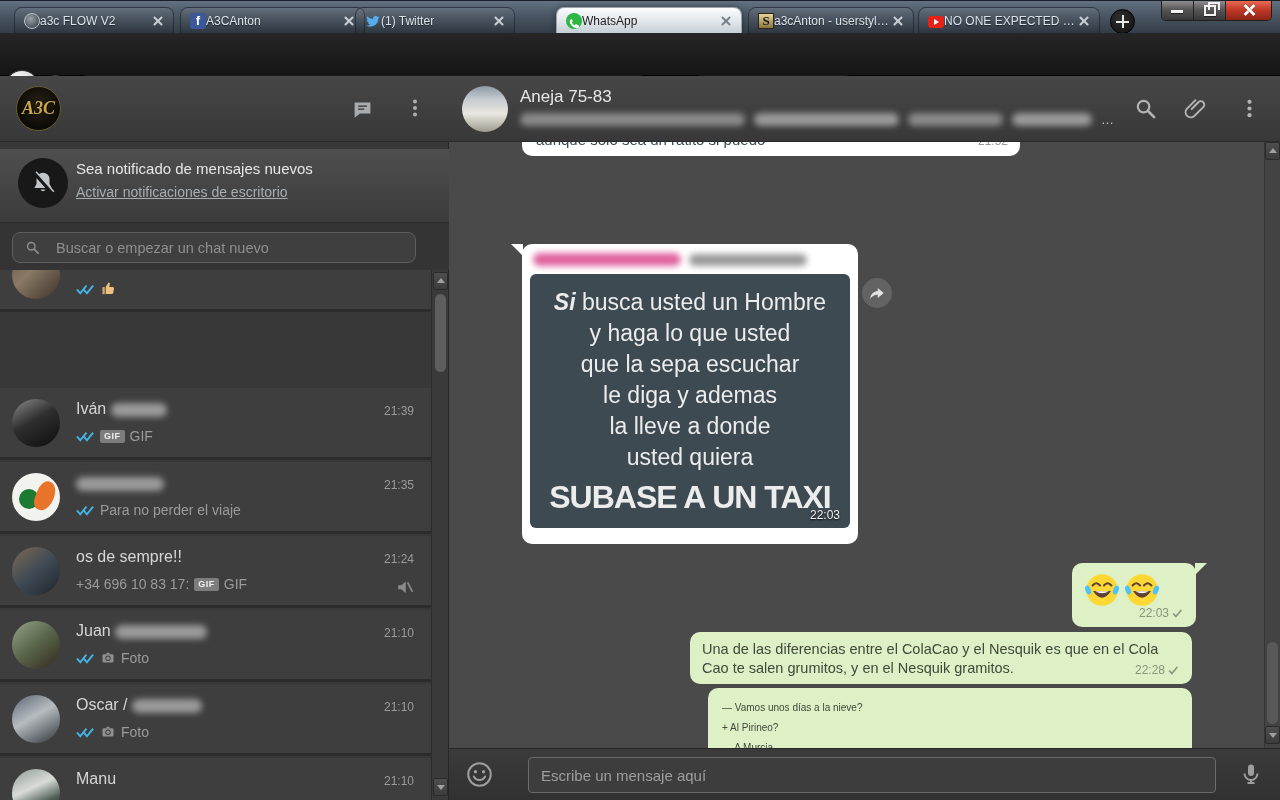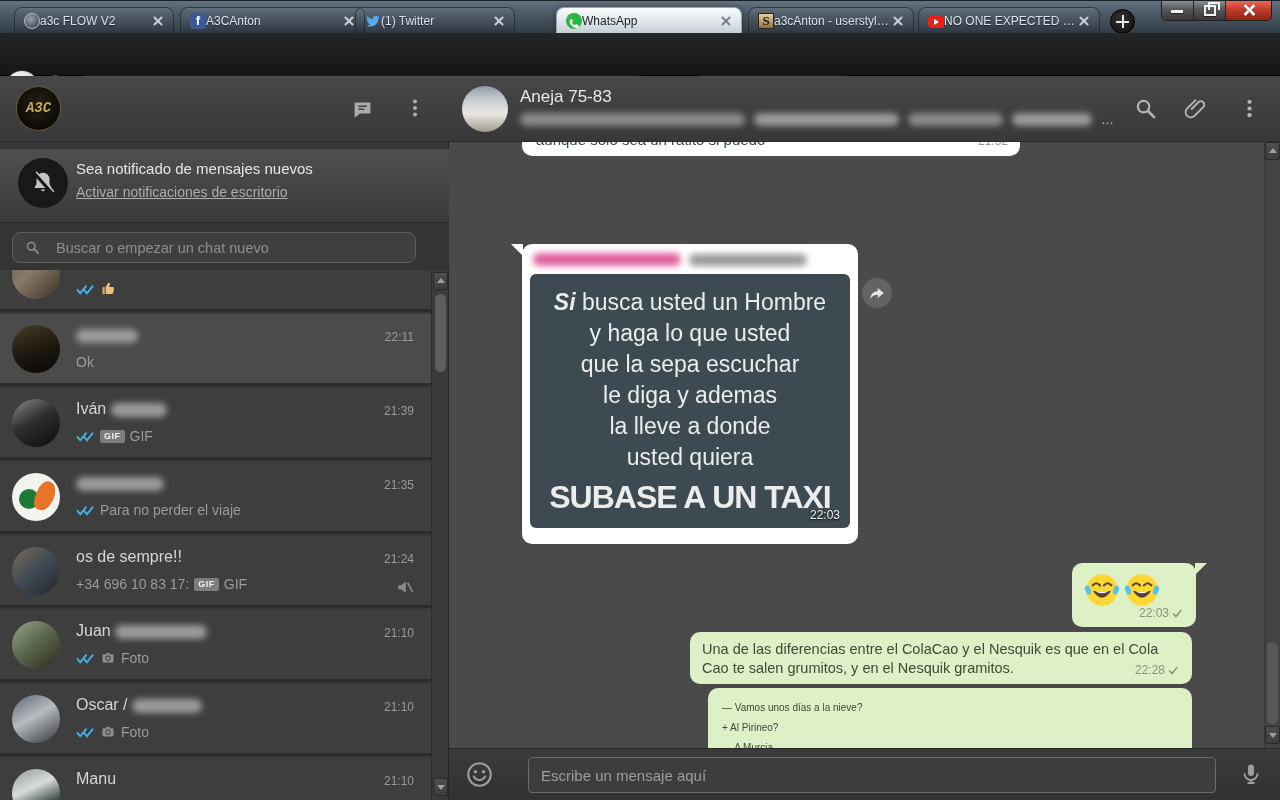--- a/index.html
+++ b/index.html
@@ -82,22 +82,22 @@
   #hamburger{position:absolute;left:1248px;top:47px;width:24px;height:16px;}
   #hamburger span{display:block;width:24px;height:3.5px;background:#ececec;border-radius:1px;margin-bottom:2.5px;}
 
   
   #app{position:absolute;left:0;top:76px;width:1280px;height:724px;background:#3e3e3e;}
   #sidebar{position:absolute;left:0;top:0;width:449px;height:724px;background:#383838;border-right:1px solid #262626;box-sizing:border-box;}
   #sb-header{position:absolute;left:0;top:0;width:449px;height:66px;
     background:linear-gradient(180deg,#474747,#383838);border-bottom:1px solid #2a2a2a;box-sizing:border-box;}
   #sb-avatar{position:absolute;left:16px;top:10px;width:45px;height:45px;border-radius:50%;
     background:radial-gradient(circle at 50% 42%,#2a2417,#0c0a06 70%);border:1px solid #6a5a2c;box-sizing:border-box;
-    color:#c9a84c;font-family:Liberation Mono, monospace;font-style:italic;font-weight:bold;
-    font-size:14px;line-height:43px;text-align:center;text-shadow:0 0 3px #000;}
+    color:#c9a84c;font-family:Liberation Serif, serif;font-style:italic;font-weight:bold;
+    font-size:18px;line-height:43px;text-align:center;text-shadow:0 0 3px #000;}
   #notif{position:absolute;left:0;top:73px;width:449px;height:74px;
     background:linear-gradient(180deg,#4f4f4f,#3b3b3b);border-bottom:1px solid #2a2a2a;box-sizing:border-box;}
   #notif .circle{position:absolute;left:18px;top:9px;width:50px;height:50px;border-radius:50%;background:#181818;}
   #notif .t1{position:absolute;left:76px;top:11px;font-size:15px;color:#e6e6e6;}
   #notif .t2{position:absolute;left:76px;top:35px;font-size:14px;color:#a9aeb2;text-decoration:underline;}
   #sb-search-zone{position:absolute;left:0;top:147px;width:449px;height:47px;background:#343434;}
   #sb-search{position:absolute;left:12px;top:9px;width:404px;height:31px;border-radius:8px;
     background:#3f3f3f;border:1px solid #5e5e5e;box-sizing:border-box;display:flex;align-items:center;gap:14px;padding:0 12px;}
   #sb-search input{background:transparent;border:none;outline:none;font-size:14.5px;color:#cfcfcf;flex:1;font-family:inherit;}
   #sb-search input::placeholder{color:#8f8f8f;}
@@ -479,28 +479,20 @@
           <div class="ci-prev">
             <svg class="ic" width="19" height="12" style="color:#42b6e8">
                 <use href="#i-chk2"></use>
               </svg>
             <svg class="ic" width="17" height="17">
                 <use href="#i-thumb"></use>
               </svg>
           </div>
         </div>
 
-        <div class="chat-item hl" style="top:44px">
-          <div class="c-avatar avB"></div>
-          <div class="ci-name"><span class="blur grey" style="width:62px;height:14px"></span></div>
-          <div class="ci-time">22:11</div>
-          <div class="ci-prev">
-              <span>Ok</span>
-            </div>
-        </div>
 
         <div class="chat-item" style="top:118px">
           <div class="c-avatar avC"></div>
           <div class="ci-name"><span>Iván</span> <span class="blur grey" style="width:56px;height:14px"></span></div>
           <div class="ci-time">21:39</div>
           <div class="ci-prev">
             <svg class="ic" width="19" height="12" style="color:#42b6e8">
                 <use href="#i-chk2"></use>
               </svg>
             <span class="gifbadge">GIF</span>

